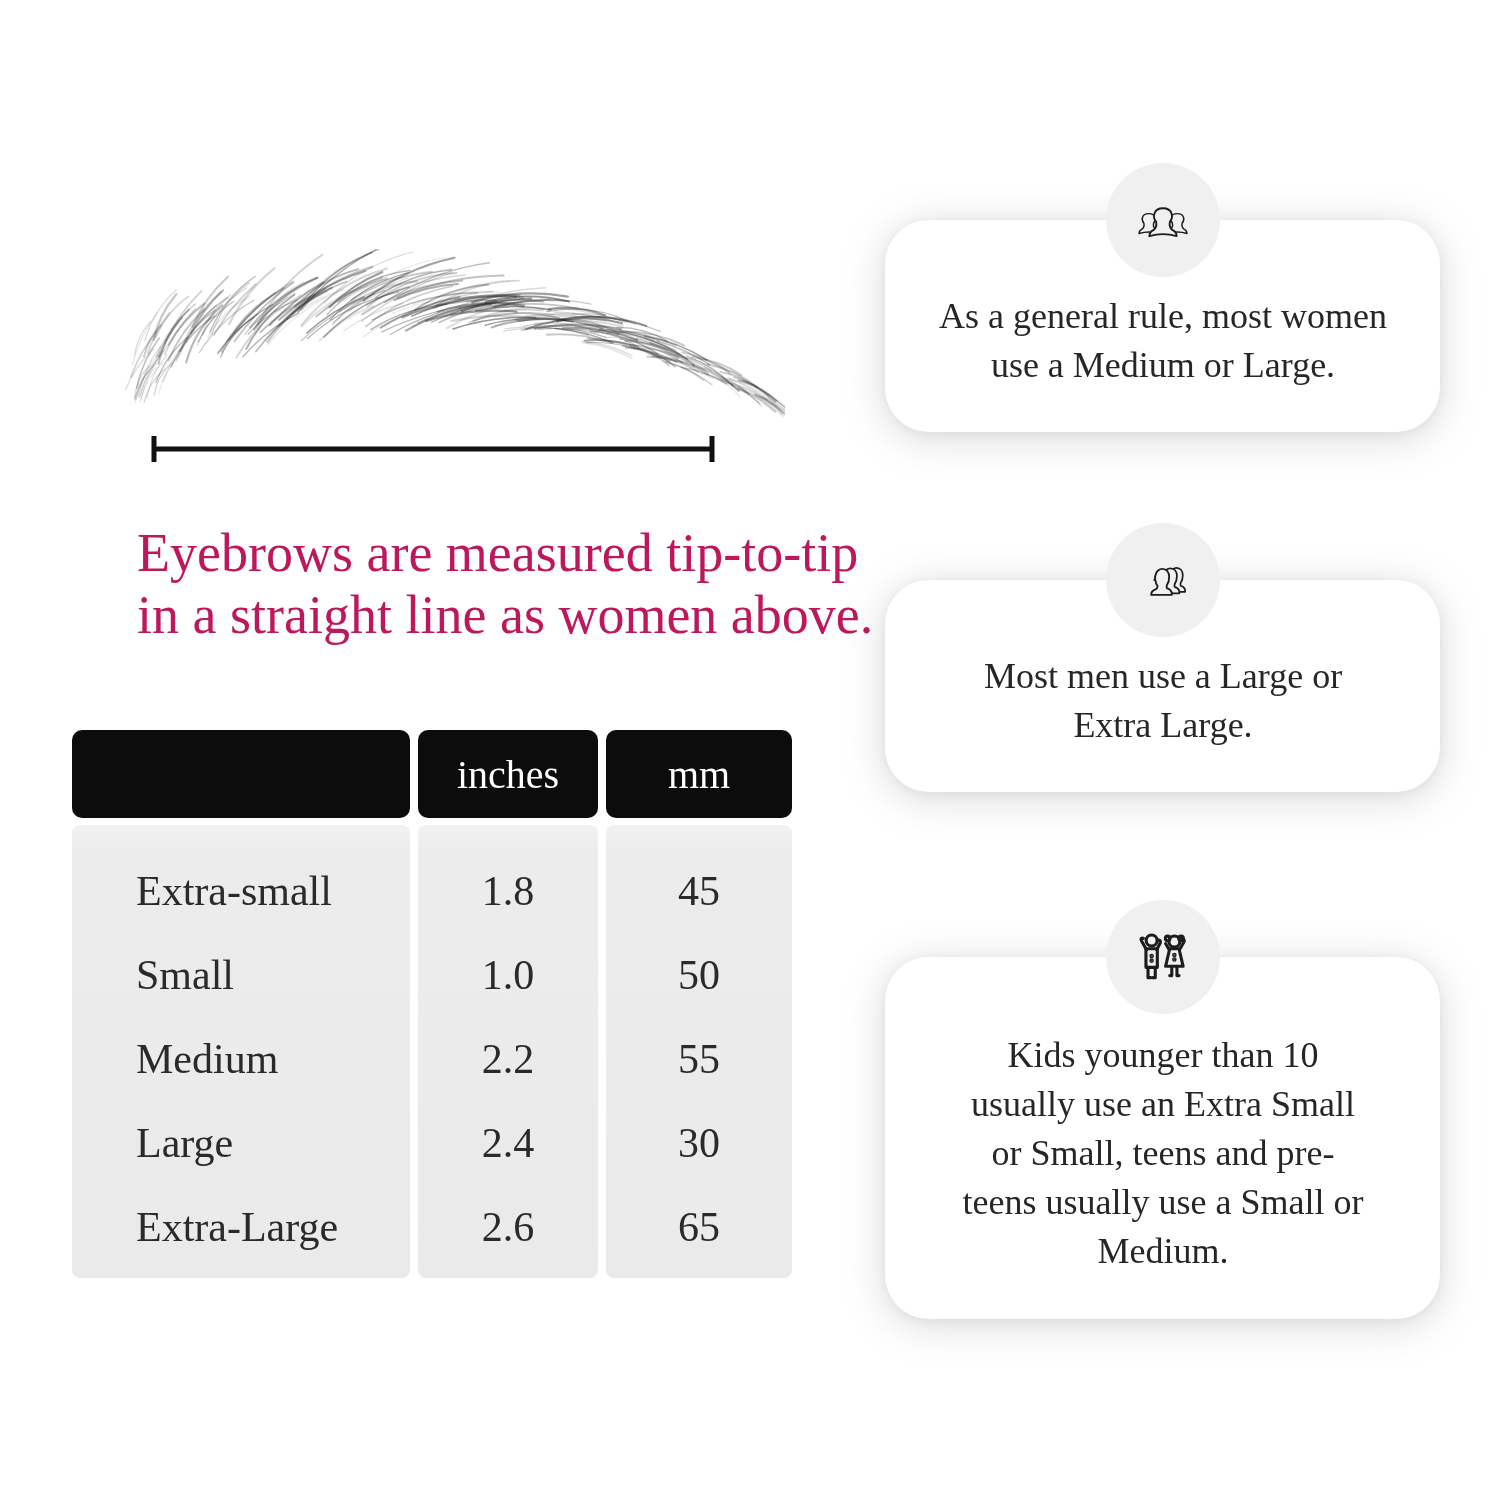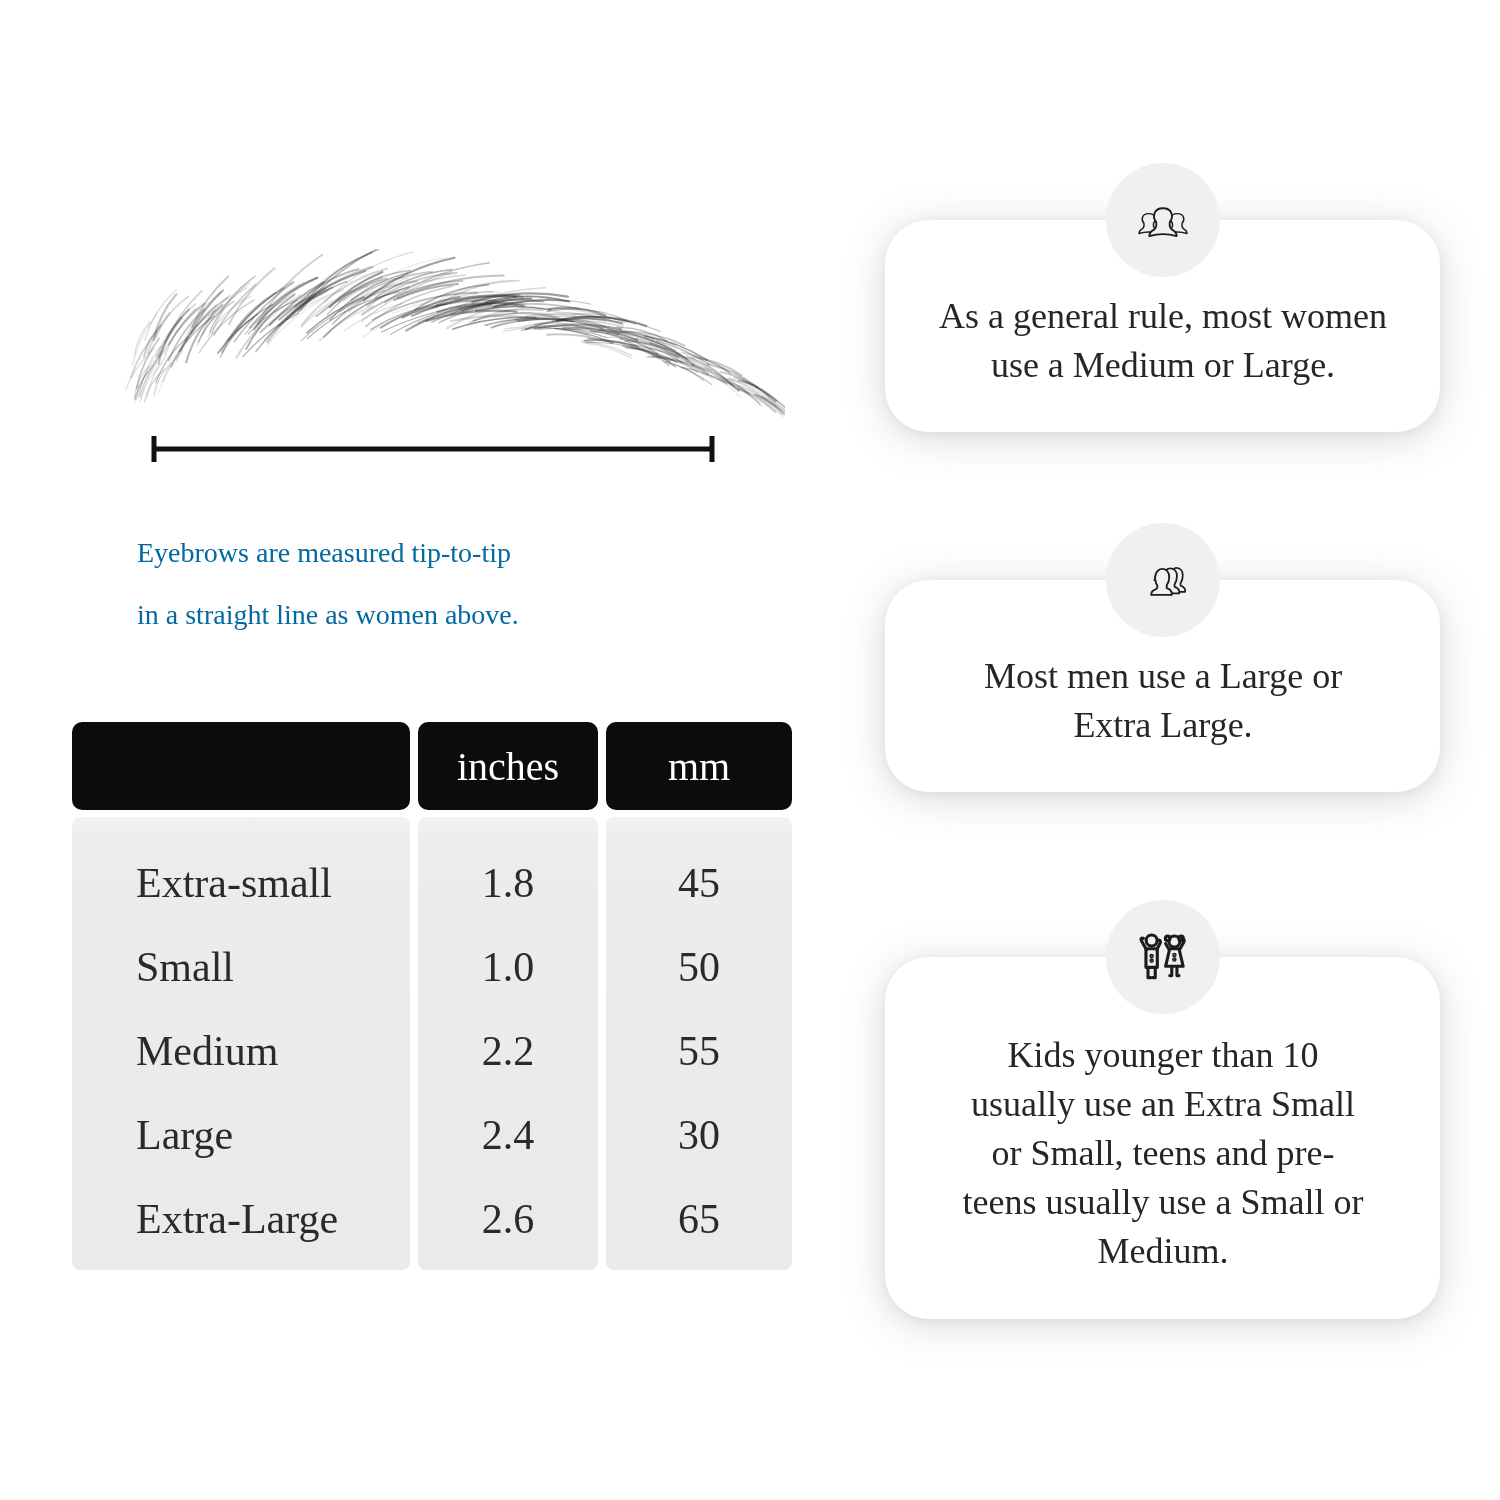--- a/index.html
+++ b/index.html
@@ -11,30 +11,30 @@
     color: #1f1f1f;
     overflow: hidden;
   }
   .stage { position: absolute; inset: 0; }
 
   
   .eyebrow-box { position: absolute; left: 105px; top: 218px; width: 680px; height: 212px; }
   .measure-line { position: absolute; left: 148px; top: 433px; width: 570px; height: 32px; }
   .caption {
     position: absolute; left: 137px; top: 522px; width: 660px;
-    font-size: 28px; line-height: 62px; color: #0369a1;
+    font-size: 54px; line-height: 62px; color: #be185d;
   }
   .caption div { white-space: nowrap; }
 
   .size-table {
     position: absolute; left: 72px; top: 722px; width: 720px;
     display: grid; grid-template-columns: 338px 180px 186px;
     column-gap: 8px;
   }
-  .col { display: flex; flex-direction: column; }
+  .col { display: flex; flex-direction: column; margin-top: 8px; }
   .col-header {
     height: 88px; background: #0c0c0c; border-radius: 10px;
     color: #ffffff; font-size: 40px;
     display: flex; align-items: center; justify-content: center;
   }
   .col-body {
     margin-top: 7px; height: 453px;
     background: linear-gradient(#f2f2f2, #ececec 6%, #eaeaea);
     border-radius: 8px;
     padding-top: 24px; padding-bottom: 18px;

